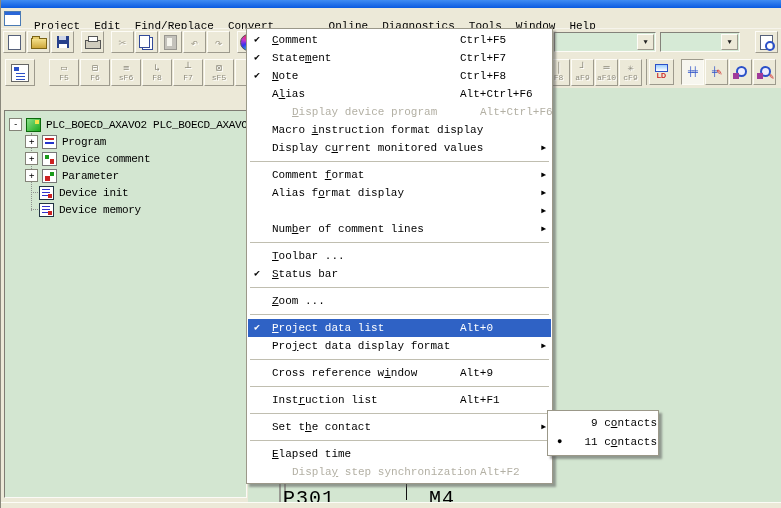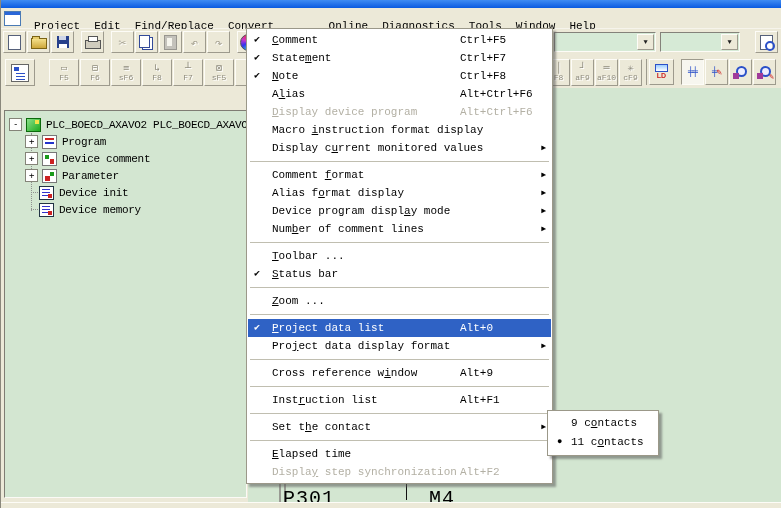--- a/index.html
+++ b/index.html
@@ -113,24 +113,24 @@
   .bottomstrip{position:absolute;left:0;top:502px;width:781px;height:6px;background:#ece9d8;border-top:1px solid #fdfcf7;}
 
   
   #viewmenu{position:absolute;left:245px;top:28px;width:307px;background:#fff;border:1px solid #9b9889;box-shadow:3px 3px 2px rgba(90,90,90,.55);padding:2px 1px;z-index:20;font-size:11px;box-sizing:border-box;}
   .mi{height:18px;line-height:18px;position:relative;color:#000;white-space:nowrap;}
   .mi .lbl{position:absolute;left:24px;}
   .mi .check{position:absolute;left:6px;top:0;font-size:10px;}
   .mi .sc{position:absolute;left:212px;}
   .mi .arr{position:absolute;right:5px;top:0;font-size:8px;}
   .mi.hl{background:#2f62c5;color:#fff;}
-  .mi.dis{color:#b3b0a4;}
+  .mi.dis{color:#b3b0a4;margin-left:20px;}
   .msep{height:1px;background:#c0beb0;margin:4px 2px;}
   #contactsmenu{position:absolute;left:546px;top:410px;width:112px;background:#fff;border:1px solid #9b9889;box-shadow:3px 3px 2px rgba(90,90,90,.55);padding:3px 1px;z-index:21;font-size:11px;box-sizing:border-box;}
-  .mi2{height:19px;line-height:19px;position:relative;padding-left:22px;color:#000;white-space:nowrap;}
+  .mi2{height:19px;line-height:19px;position:relative;padding-left:22px;color:#000;white-space:nowrap;text-align:right;}
   .mi2 .radio{position:absolute;left:8px;font-size:9px;}
 </style>
 </head>
 <body>
 
 <div id="app">
 
   <div class="titlebar"></div>
 
   <div class="menubar">
@@ -356,21 +356,20 @@
       <div class="msep"></div>
       <div class="mi">
         <span class="lbl">Comment <u>f</u>ormat</span>
         <span class="arr">▶</span>
       </div>
       <div class="mi">
         <span class="lbl">Alias f<u>o</u>rmat display</span>
         <span class="arr">▶</span>
       </div>
       <div class="mi">
-        <span class="lbl">Device program displ<u>a</u>y mode</span>
         <span class="arr">▶</span>
       </div>
       <div class="mi">
         <span class="lbl">Num<u>b</u>er of comment lines</span>
         <span class="arr">▶</span>
       </div>
       <div class="msep"></div>
       <div class="mi">
         <span class="lbl"><u>T</u>oolbar ...</span>
       </div>

